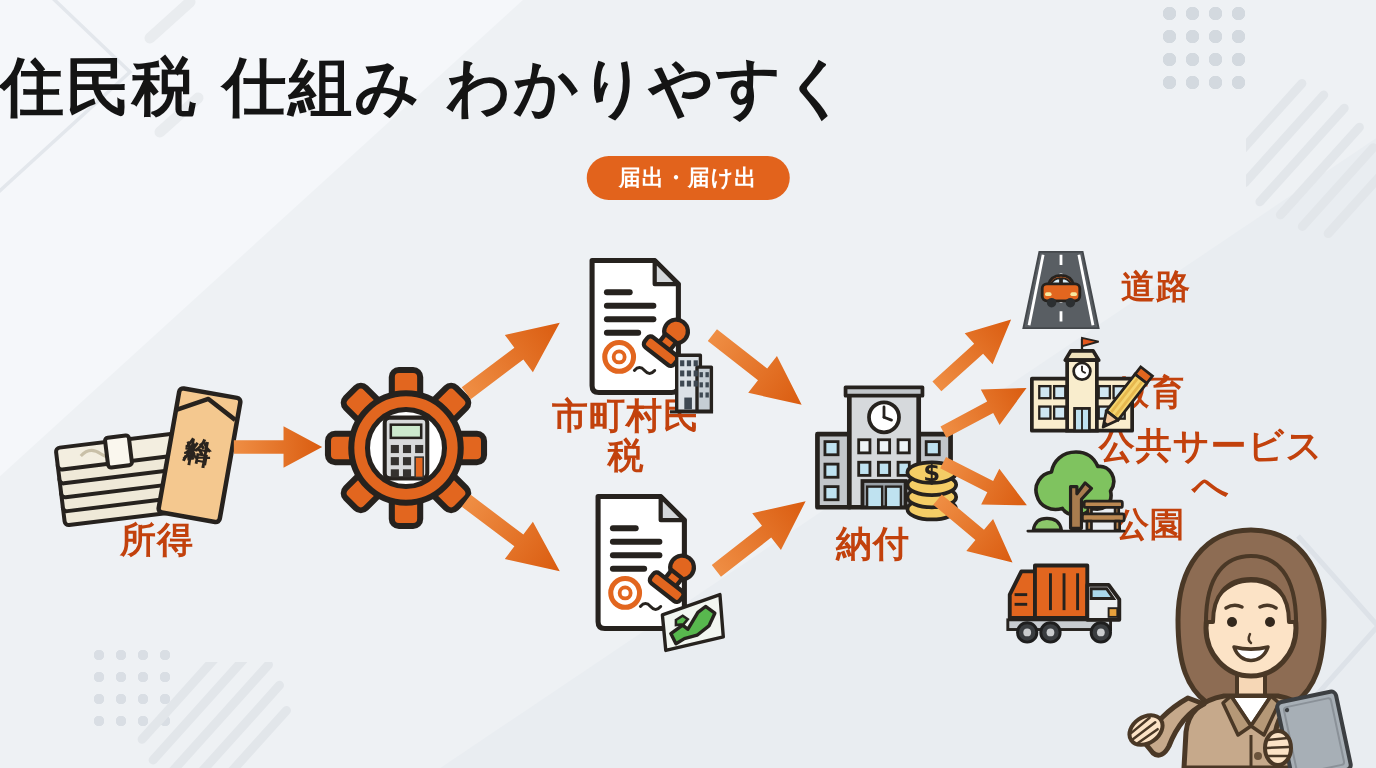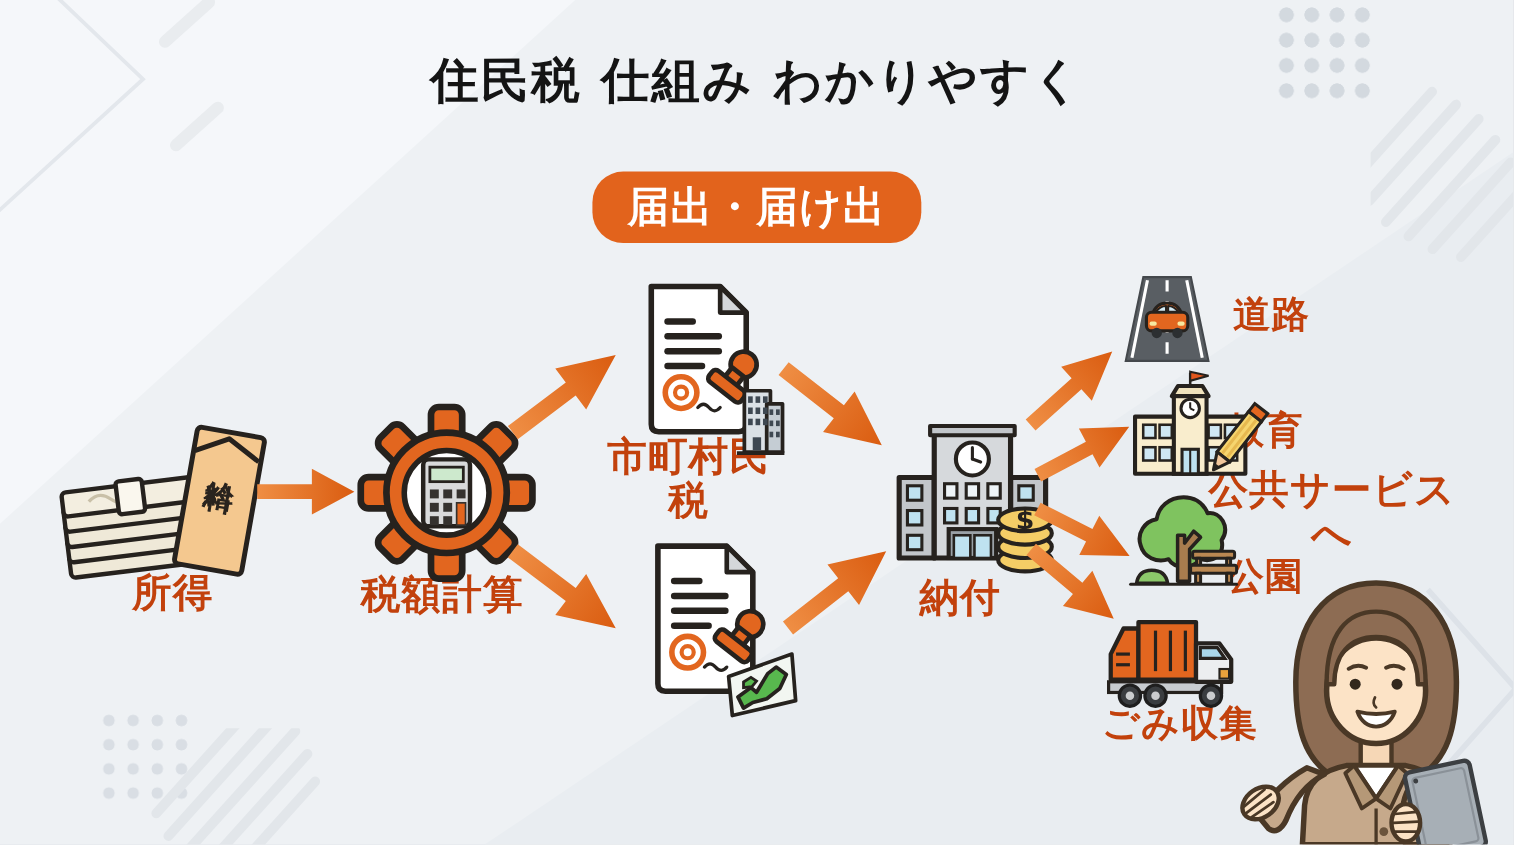--- a/index.html
+++ b/index.html
@@ -14,24 +14,24 @@
     clip-path:polygon(0 0,38% 0,0 62%);}
   .bg-wedge2{position:absolute;inset:0;background:#e9edf1;
     clip-path:polygon(100% 18%,100% 100%,32% 100%);}
   .dots-tr{left:1158px;top:2px;width:94px;height:92px;
     background-image:radial-gradient(circle,#d3d9df 6.5px,transparent 7px);
     background-size:23px 23px;}
   .dots-bl{left:88px;top:644px;width:90px;height:86px;
     background-image:radial-gradient(circle,#d9dee4 5px,transparent 5.5px);
     background-size:22px 22px;}
   
-  .title{left:0;top:44px;width:1376px;text-align:center;
-    font-size:44px;font-weight:900;color:#141414;letter-spacing:2px;}
+  .title{left:0;top:44px;width:1376px;text-align:left;
+    font-size:64px;font-weight:900;color:#141414;letter-spacing:2px;}
   .badge{left:50%;top:156px;transform:translateX(-50%);
-    background:#e2631c;color:#fff;font-size:38px;font-weight:800;
+    background:#e2631c;color:#fff;font-size:22px;font-weight:800;
     padding:7px 32px;border-radius:28px;letter-spacing:1px;}
   
   .lbl{position:absolute;font-weight:800;color:#c2410c;text-align:center;
     font-size:36px;letter-spacing:1px;line-height:1.1;}
   .lbl-s{font-size:34px;}
   .lbl-income{left:92px;top:520px;width:130px;}
   .lbl-calc{left:312px;top:522px;width:180px;}
   .lbl-muni{left:536px;top:396px;width:180px;}
   .lbl-pref{left:532px;top:638px;width:180px;}
   .lbl-pay{left:828px;top:524px;width:90px;}
@@ -163,21 +163,20 @@
       <rect x="60" y="72" width="8" height="8"></rect>
         <rect x="72" y="72" width="8" height="8"></rect>
         <rect x="84" y="72" width="8" height="8"></rect>
       <rect x="60" y="84" width="8" height="8"></rect>
         <rect x="72" y="84" width="8" height="8"></rect>
       <rect x="60" y="96" width="8" height="8"></rect>
         <rect x="72" y="96" width="8" height="8"></rect>
     </g>
     <rect x="84" y="84" width="8" height="20" fill="#e2661f" stroke="#35322f" stroke-width="1.5"></rect>
   </svg>
-  <div class="lbl lbl-calc">税額計算</div>
 
   <svg id="a2" class="arrow" viewBox="0 0 100 60" preserveAspectRatio="none">
       <use href="#arrow-poly"></use>
     </svg>
   <svg id="a3" class="arrow" viewBox="0 0 100 60" preserveAspectRatio="none">
       <use href="#arrow-poly"></use>
     </svg>
 
   <svg id="icon-doc-muni" class="ic" width="144" height="165" viewBox="0 0 170 195">
     <path d="M26,10 H100 L128,38 V158 Q128,166 120,166 H34 Q26,166 26,158 Z" fill="#ffffff" stroke="#26221e" stroke-width="6" stroke-linejoin="round"></path>
@@ -384,21 +383,20 @@
       <circle cx="26" cy="85" r="10"></circle>
       <circle cx="50" cy="85" r="10"></circle>
       <circle cx="102" cy="85" r="10"></circle>
     </g>
     <g fill="#caccce">
       <circle cx="26" cy="85" r="4"></circle>
       <circle cx="50" cy="85" r="4"></circle>
       <circle cx="102" cy="85" r="4"></circle>
     </g>
   </svg>
-  <div class="lbl lbl-s lbl-garbage">ごみ収集</div>
 
   <svg id="presenter" class="abs" width="250" height="252" viewBox="0 0 250 252">
     <path d="M125,14 C78,14 52,52 52,104 C52,150 62,172 80,186 L170,186 C188,172 198,150 198,104 C198,52 172,14 125,14 Z" fill="#8d6c53" stroke="#4a3826" stroke-width="5" stroke-linejoin="round"></path>
     <rect x="111" y="150" width="28" height="30" fill="#f6d7b6" stroke="#4a3826" stroke-width="4"></rect>
     <ellipse cx="125" cy="112" rx="45" ry="48" fill="#fce3c6" stroke="#4a3826" stroke-width="5"></ellipse>
     <path d="M80,106 C80,58 100,40 125,40 C150,40 170,58 170,106 L163,106 C163,80 150,63 125,63 C100,63 87,80 87,106 Z" fill="#8d6c53" stroke="#4a3826" stroke-width="4" stroke-linejoin="round"></path>
     <path d="M100,92 q8,-5 16,-1" fill="none" stroke="#4a3826" stroke-width="3.5" stroke-linecap="round"></path>
     <path d="M134,91 q8,-4 16,1" fill="none" stroke="#4a3826" stroke-width="3.5" stroke-linecap="round"></path>
     <circle cx="106" cy="106" r="5" fill="#33281d"></circle>
     <circle cx="144" cy="106" r="5" fill="#33281d"></circle>

